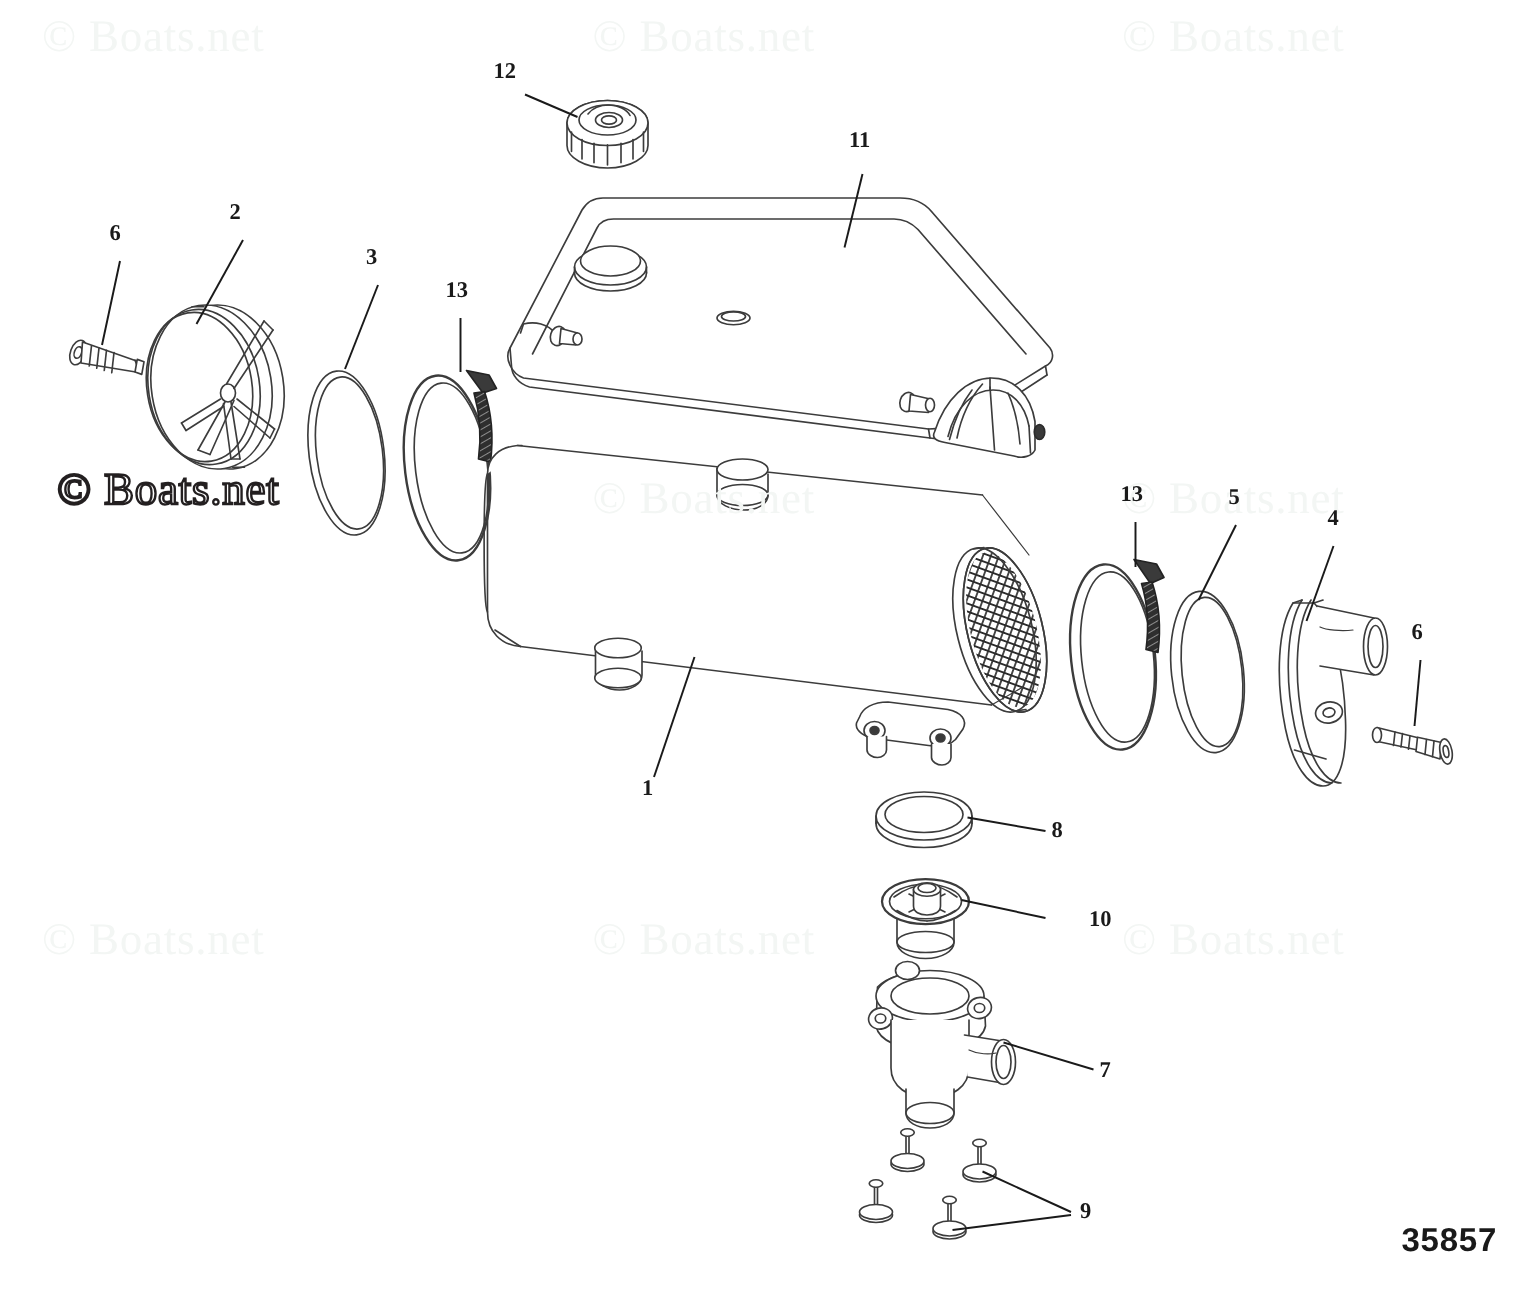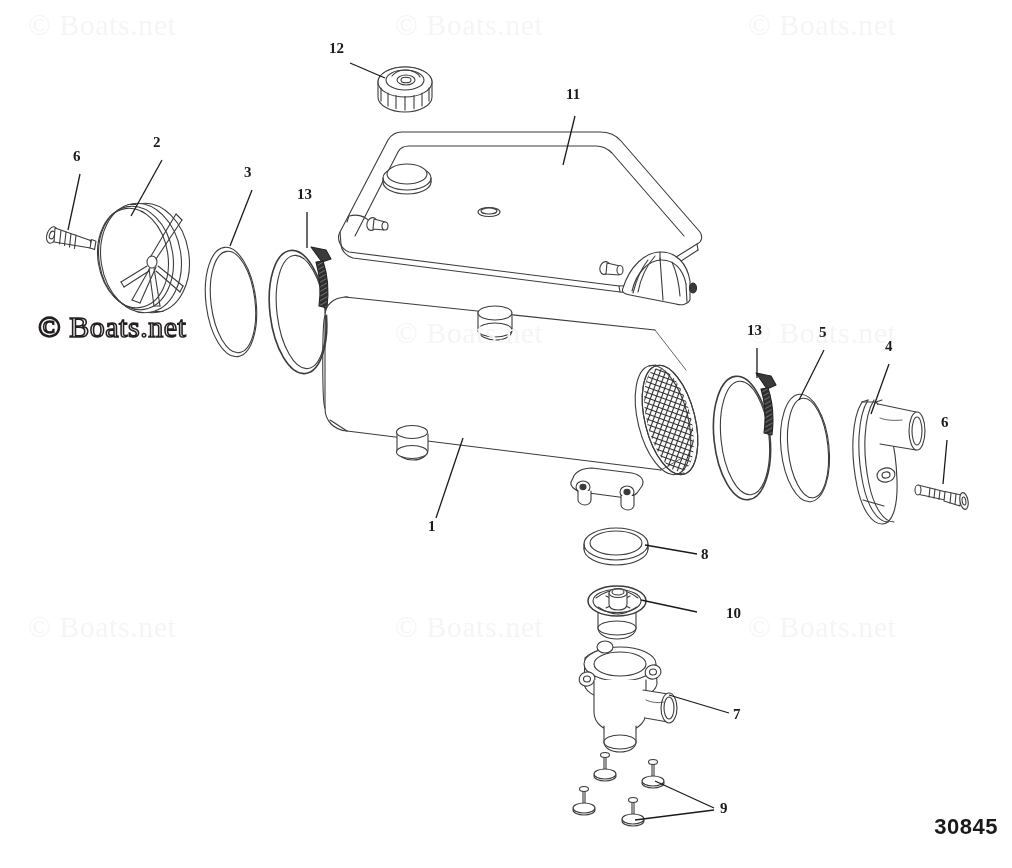--- a/index.html
+++ b/index.html
@@ -417,15 +417,15 @@
       <div class="callout" style="left: 819px; top: 324px;">5</div>
       <div class="callout" style="left: 885px; top: 338px;">4</div>
       <div class="callout" style="left: 941px; top: 414px;">6</div>
       <div class="callout" style="left: 428px; top: 518px;">1</div>
       <div class="callout" style="left: 701px; top: 546px;">8</div>
       <div class="callout" style="left: 701px; top: 605px; margin-left: 25px;">10</div>
       <div class="callout" style="left: 733px; top: 706px;">7</div>
       <div class="callout" style="left: 720px; top: 800px;">9</div>
     </div>
 
-  <div id="figure-number">30845</div>
+  <div id="figure-number">35857</div>
 
 </div>
 
 </body></html>

